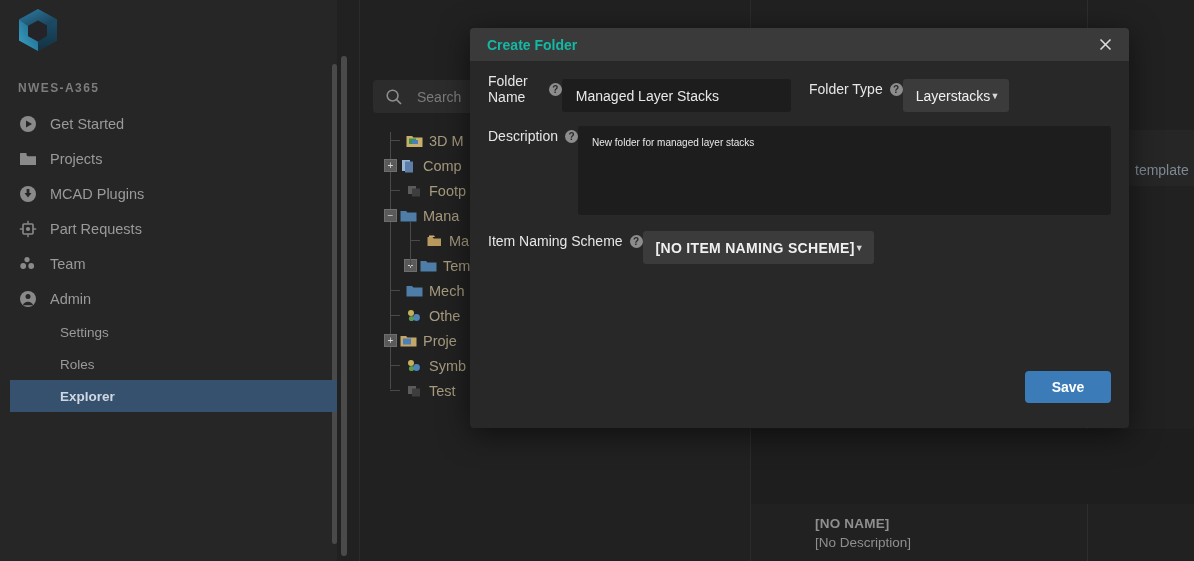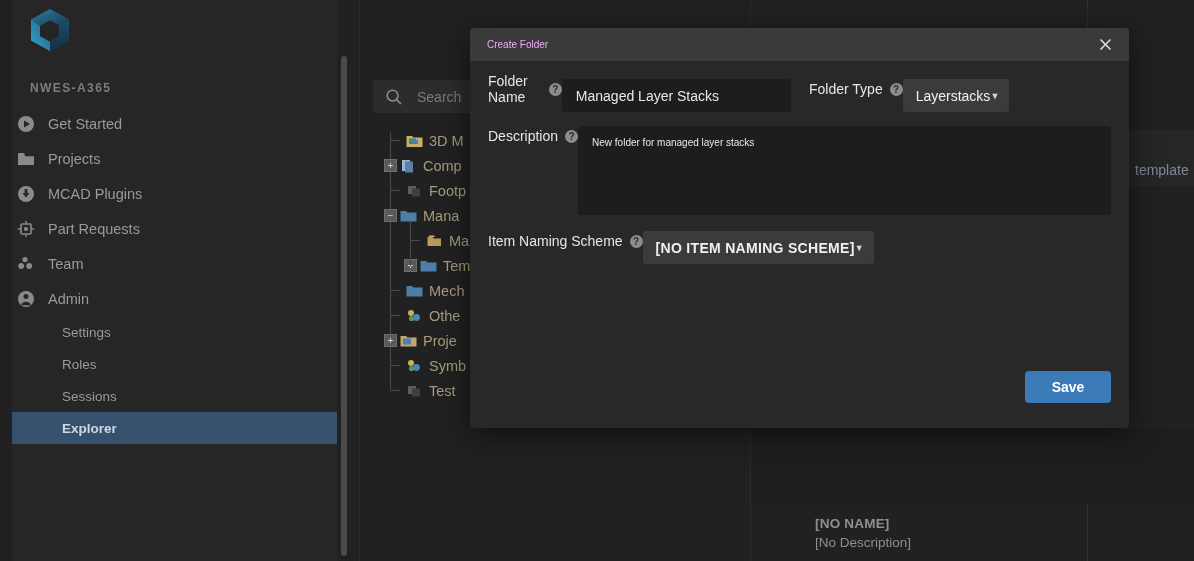--- a/index.html
+++ b/index.html
@@ -7,46 +7,46 @@
     width: 1194px; height: 561px;
     overflow: hidden;
     background: #1b1b1b;
     font-family: "Liberation Sans", sans-serif;
     -webkit-font-smoothing: antialiased;
   }
   .app { position: relative; width: 1194px; height: 561px; background:#212121; }
 
   
   .sidebar {
-    position: absolute; left: 12px; top: 0; width: 337px; height: 561px;
+    position: absolute; left: 0; top: 0; width: 337px; height: 561px;
     background: #262626;
     overflow: hidden;
   }
   .logo-wrap { position: absolute; left: 14px; top: 6px; width: 48px; height: 48px; }
   .sidebar-scrolltrack {
     position: absolute; right: 0px; top: 64px; width: 5px; height: 480px;
     background: #4a4a4a; border-radius: 3px;
   }
   .org-name {
     position: absolute; left: 18px; top: 81px;
     font-size: 12px; font-weight: bold; letter-spacing: 1.4px;
     color: #7c7c7c;
   }
   .nav { position: absolute; left: 0; top: 106px; width: 337px; }
   .nav-item {
     position: relative; display: flex; align-items: center;
-    height: 35px; padding-left: 4px; cursor: pointer;
+    height: 35px; padding-left: 18px; cursor: pointer;
   }
   .nav-item .nav-ico {
     width: 20px; height: 20px; margin-right: 12px;
     display: flex; align-items: center; justify-content: center;
     color: #8a8a8a; flex: 0 0 20px;
   }
   .nav-item .nav-label { font-size: 14.5px; color: #9a9a9a; }
-  .nav-sub { padding-left: 50px; height: 32px; }
+  .nav-sub { padding-left: 50px; height: 32px; margin-left: 10px; }
   .nav-sub .nav-label { font-size: 13.5px; color: #9a9a9a; }
   .nav-item.active { background: #35516e; }
   .nav-item.active .nav-label { color: #cfd8e2; font-weight: bold; }
 
   
   .main {
     position: absolute; left: 337px; top: 0; right: 0; bottom: 0;
     background: #212121;
   }
   .gutter-scroll {
@@ -108,21 +108,21 @@
     background: #282828;
     border-radius: 4px;
     box-shadow: 0 6px 30px rgba(0,0,0,0.55);
     overflow: hidden;
   }
   .modal-header {
     height: 33px; background: #3a3a3a;
     display: flex; align-items: center; justify-content: space-between;
     padding: 0 12px 0 17px;
   }
-  .modal-title { font-size: 10px; font-weight: normal; color: #f0abfc; }
+  .modal-title { font-size: 14px; font-weight: bold; color: #14b8a6; }
   .modal-close {
     width: 24px; height: 24px; display:flex; align-items:center; justify-content:center;
     color: #d8d8d8; font-size: 16px; cursor: pointer; line-height: 1;
   }
   .modal-body { padding: 18px 18px 0 18px; position: relative; height: 367px; }
 
   .field-row { display: flex; gap: 18px; }
   .field { display: flex; flex-direction: row; }
   .field-col-left { width: 304px; }
   .field-col-right { width: 303px; }
@@ -268,23 +268,20 @@
         </span>
         <span class="nav-label">Admin</span>
       </div>
 
       <div class="nav-item nav-sub">
         <span class="nav-label">Settings</span>
       </div>
       <div class="nav-item nav-sub">
         <span class="nav-label">Roles</span>
       </div>
-      <div class="nav-item nav-sub">
-        <span class="nav-label">Sessions</span>
-      </div>
       <div class="nav-item nav-sub active">
         <span class="nav-label">Explorer</span>
       </div>
 
 
     </div>
   </div>
 
   <div class="main">
     <div class="gutter-scroll"></div>

